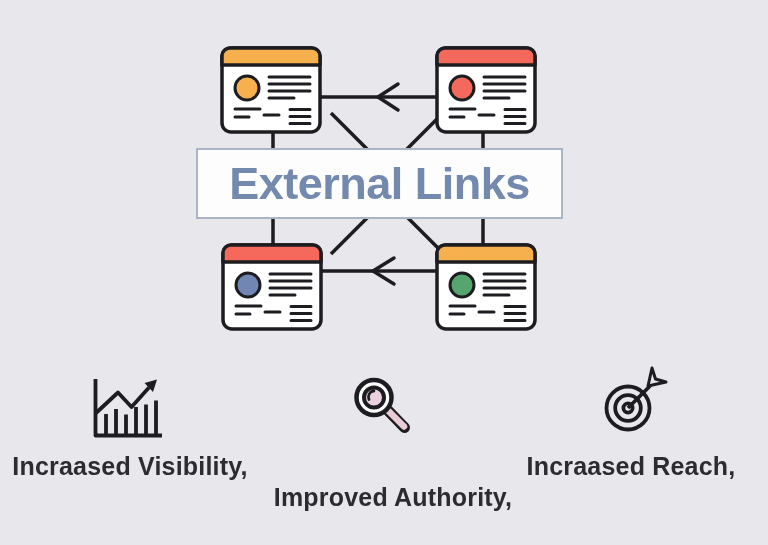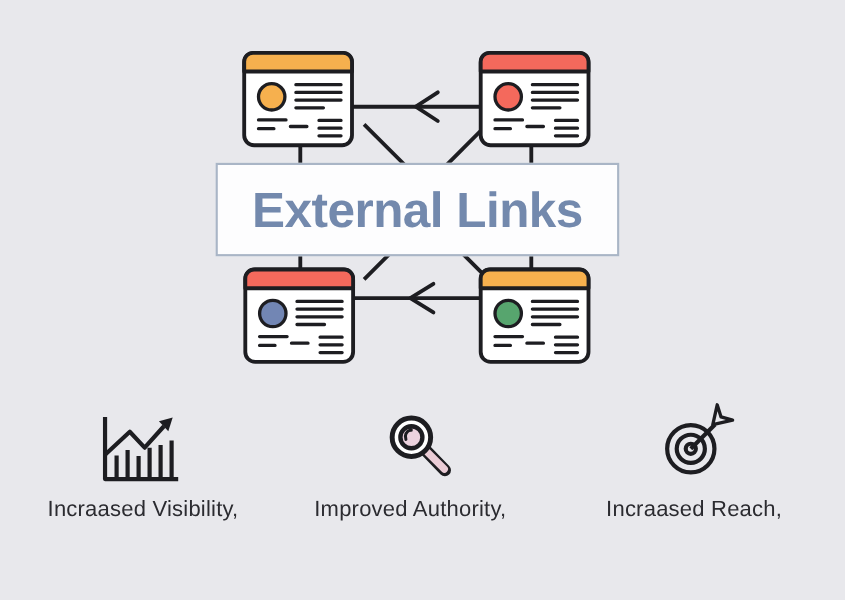--- a/index.html
+++ b/index.html
@@ -16,36 +16,36 @@
   
   .connector { stroke:#1d1d21; stroke-width:3.5; fill:none; }
   .arrowhead { stroke:#1d1d21; stroke-width:3.5; fill:none; stroke-linecap:round; stroke-linejoin:round; }
 
   
   .icon-stroke { stroke:#1d1d21; stroke-width:3.8; fill:none; stroke-linejoin:round; }
   .icon-fill   { fill:#1d1d21; stroke:none; }
 
   
   .banner {
-    position:absolute; left:196px; top:148px; width:367px; height:85px;
+    position:absolute; left:196px; top:148px; width:367px; height:71px;
     box-sizing:border-box; background:#fdfdfe; border:2px solid #a9b5c6;
     display:flex; align-items:center; justify-content:center;
   }
   .banner span {
     font-size:45px; font-weight:bold; color:#7389ad; letter-spacing:-0.5px;
     white-space:nowrap;
   }
 
   
   .benefit-label {
     position:absolute; top:452px; transform:translateX(-50%);
-    font-size:20px; font-weight:400; color:#2b2b30; letter-spacing:0.2px; white-space:nowrap;
+    font-size:25px; font-weight:700; color:#2b2b30; letter-spacing:0.2px; white-space:nowrap;
   }
   .benefit-label.l1 { left:130px; }
-  .benefit-label.l2 { left:373px; }
+  .benefit-label.l2 { left:393px;margin-top:31px; }
   .benefit-label.l3 { left:631px; }
 </style>
 </head>
 <body>
 
 <div class="stage">
 
   <svg width="768" height="545" viewBox="0 0 768 545">
 
     <g>

